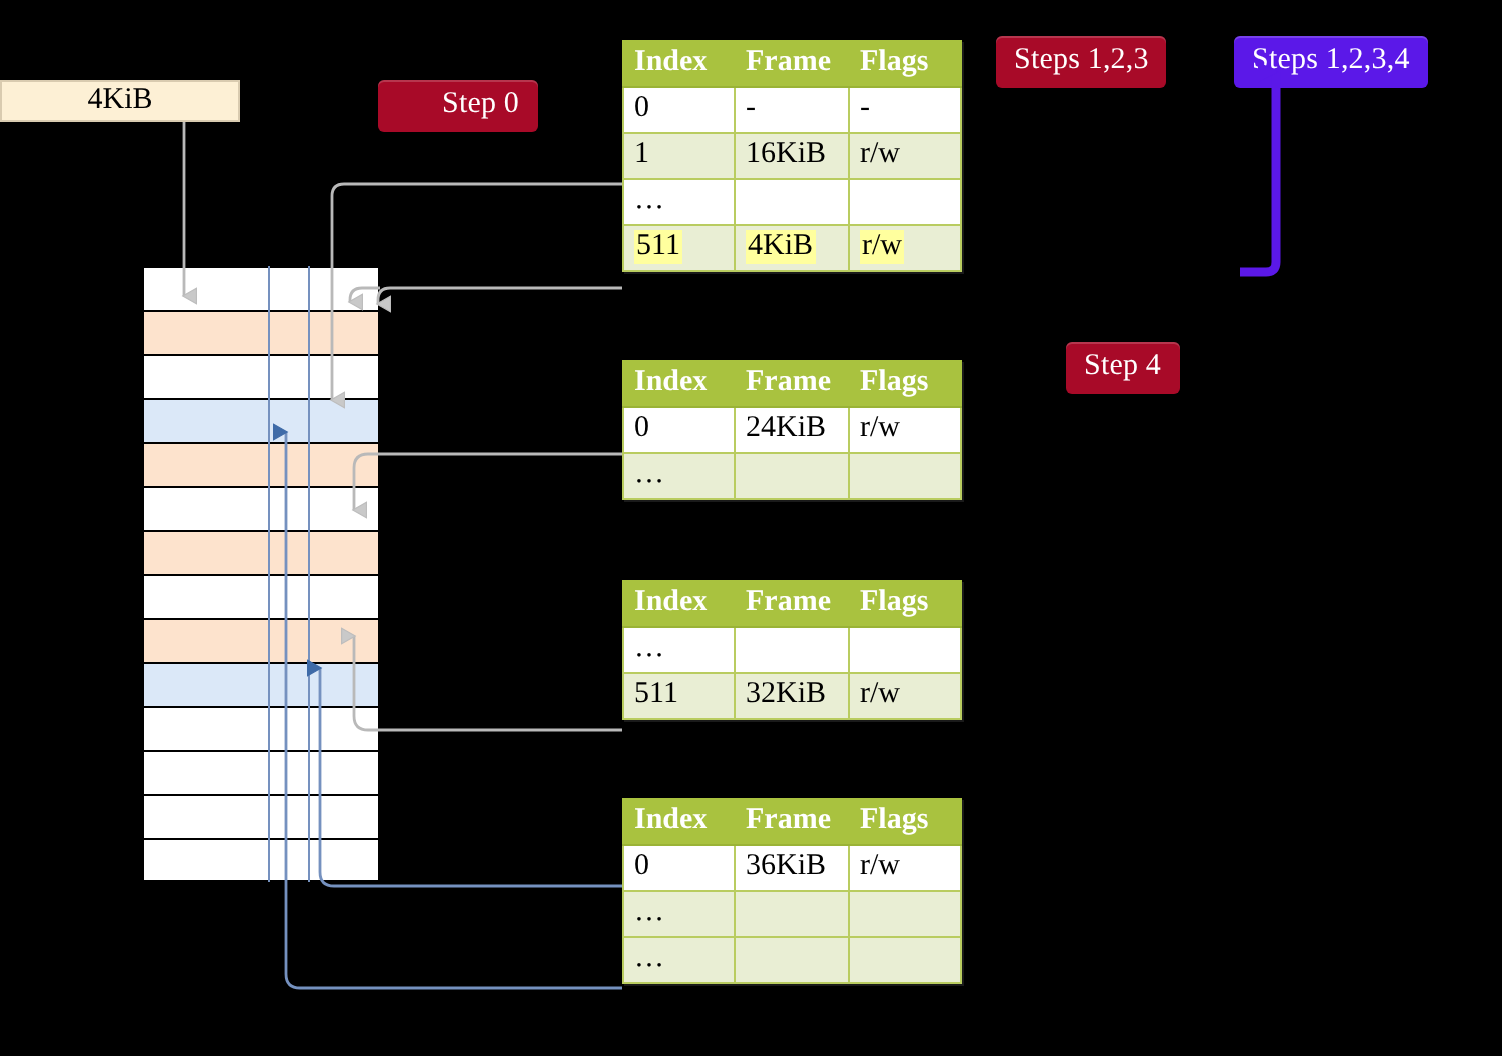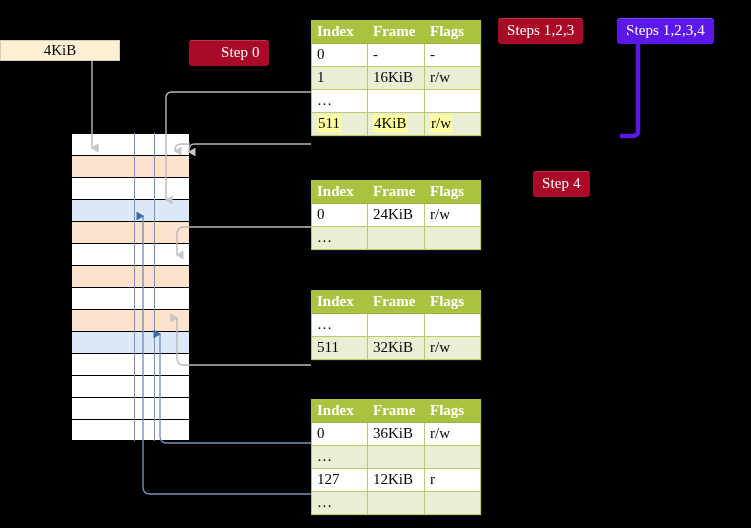--- a/index.html
+++ b/index.html
@@ -268,25 +268,20 @@
         <tr class="row-odd">
           <td class="c-index"><span>0</span></td>
           <td class="c-frame"><span>36KiB</span></td>
           <td class="c-flags"><span>r/w</span></td>
         </tr>
         <tr class="row-even">
           <td class="c-index"><span class="ellip">…</span></td>
           <td class="c-frame"><span></span></td>
           <td class="c-flags"><span></span></td>
         </tr>
-        <tr class="row-odd">
-          <td class="c-index"><span>127</span></td>
-          <td class="c-frame"><span>12KiB</span></td>
-          <td class="c-flags"><span>r</span></td>
-        </tr>
         <tr class="row-even">
           <td class="c-index"><span class="ellip">…</span></td>
           <td class="c-frame"><span></span></td>
           <td class="c-flags"><span></span></td>
         </tr>
       </tbody>
     </table>
   </div>
 
 <svg id="wires" viewBox="0 0 751 528" xmlns="http://www.w3.org/2000/svg">

